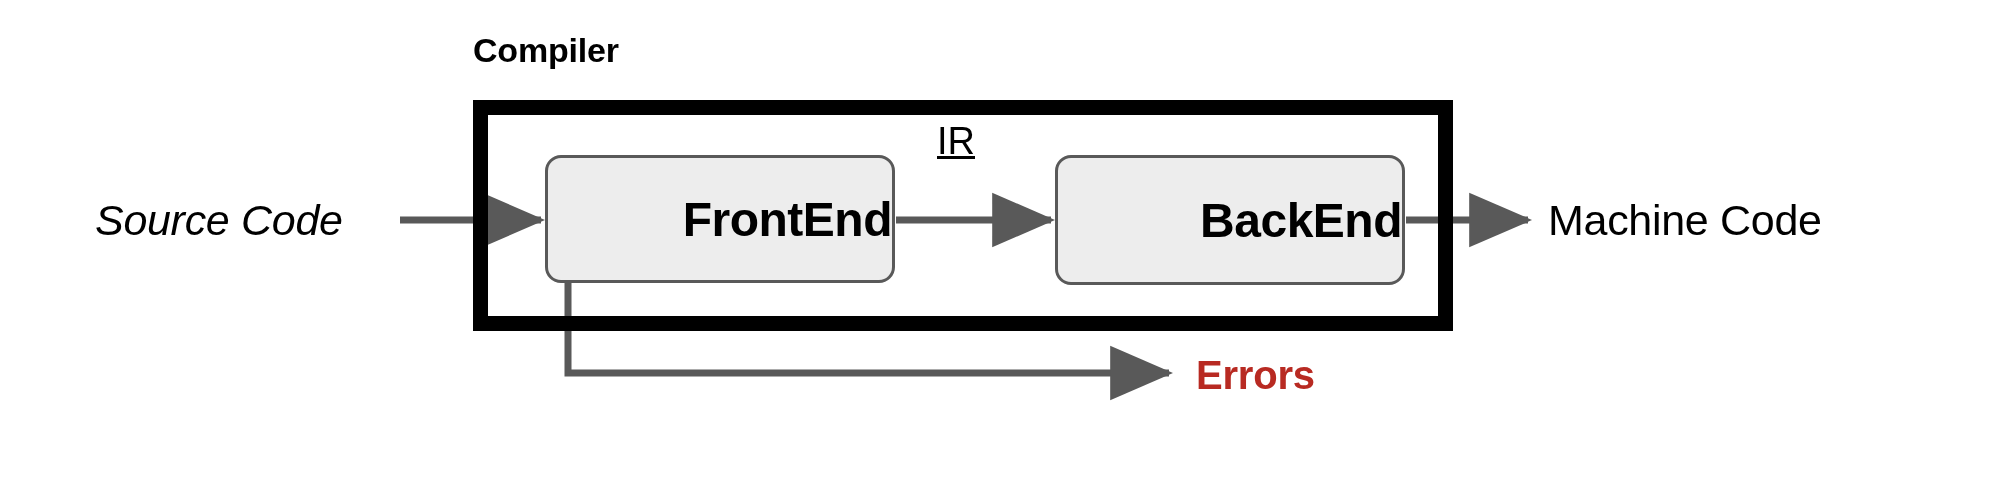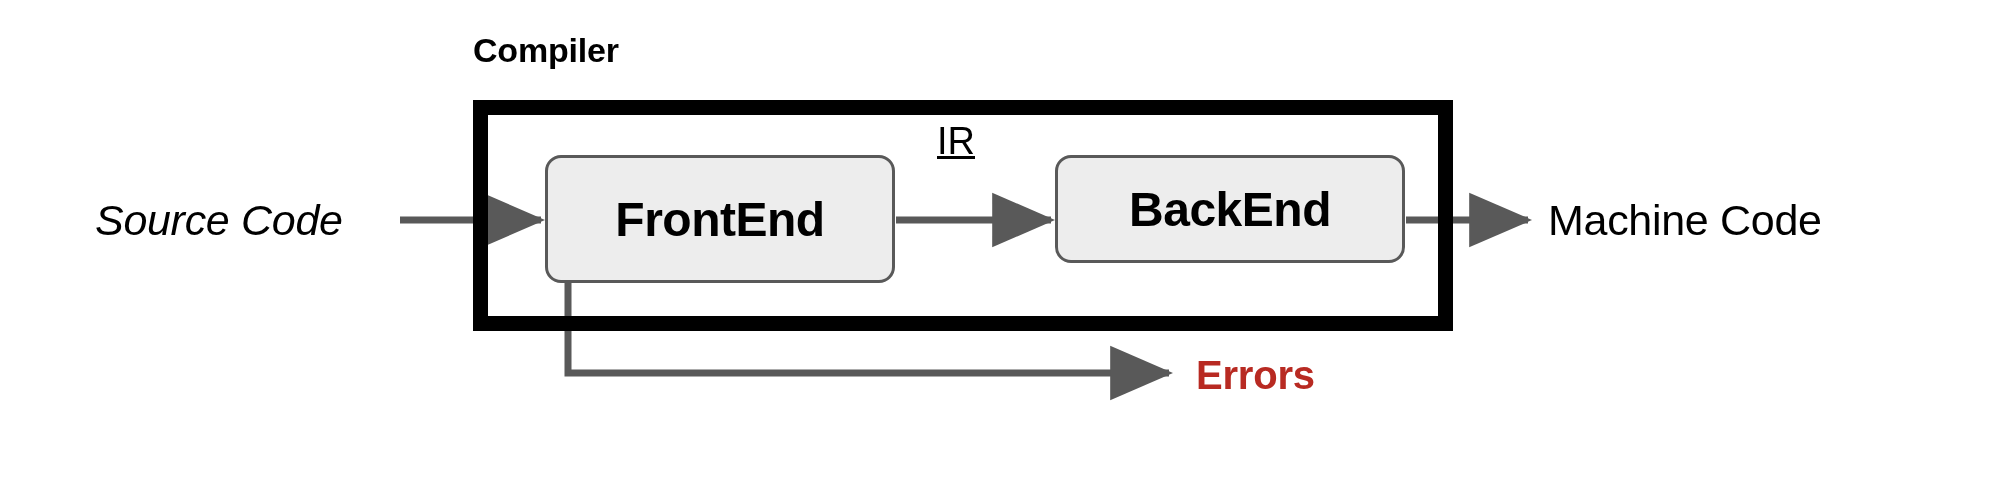--- a/index.html
+++ b/index.html
@@ -83,39 +83,39 @@
 
   
   .stage-box {
     position: absolute;
     box-sizing: border-box;
     background: #ededed;
     border: 3px solid #1d4ed8;
     border-radius: 16px;
     display: flex;
     align-items: center;
-    justify-content: center;
+    justify-content: flex-end;
   }
   .stage-box-label {
     font-size: 48px;
     font-weight: bold;
     color: #000000;
     letter-spacing: -0.5px;
   }
   #frontend-box {
     left: 545px;
     top: 155px;
     width: 350px;
     height: 128px;
   }
   #backend-box {
     left: 1055px;
     top: 155px;
     width: 350px;
-    height: 108px;
+    height: 130px;
   }
 
   
   #compiler-container {
     position: absolute;
     left: 473px;
     top: 100px;
     width: 980px;
     height: 231px;
     box-sizing: border-box;

